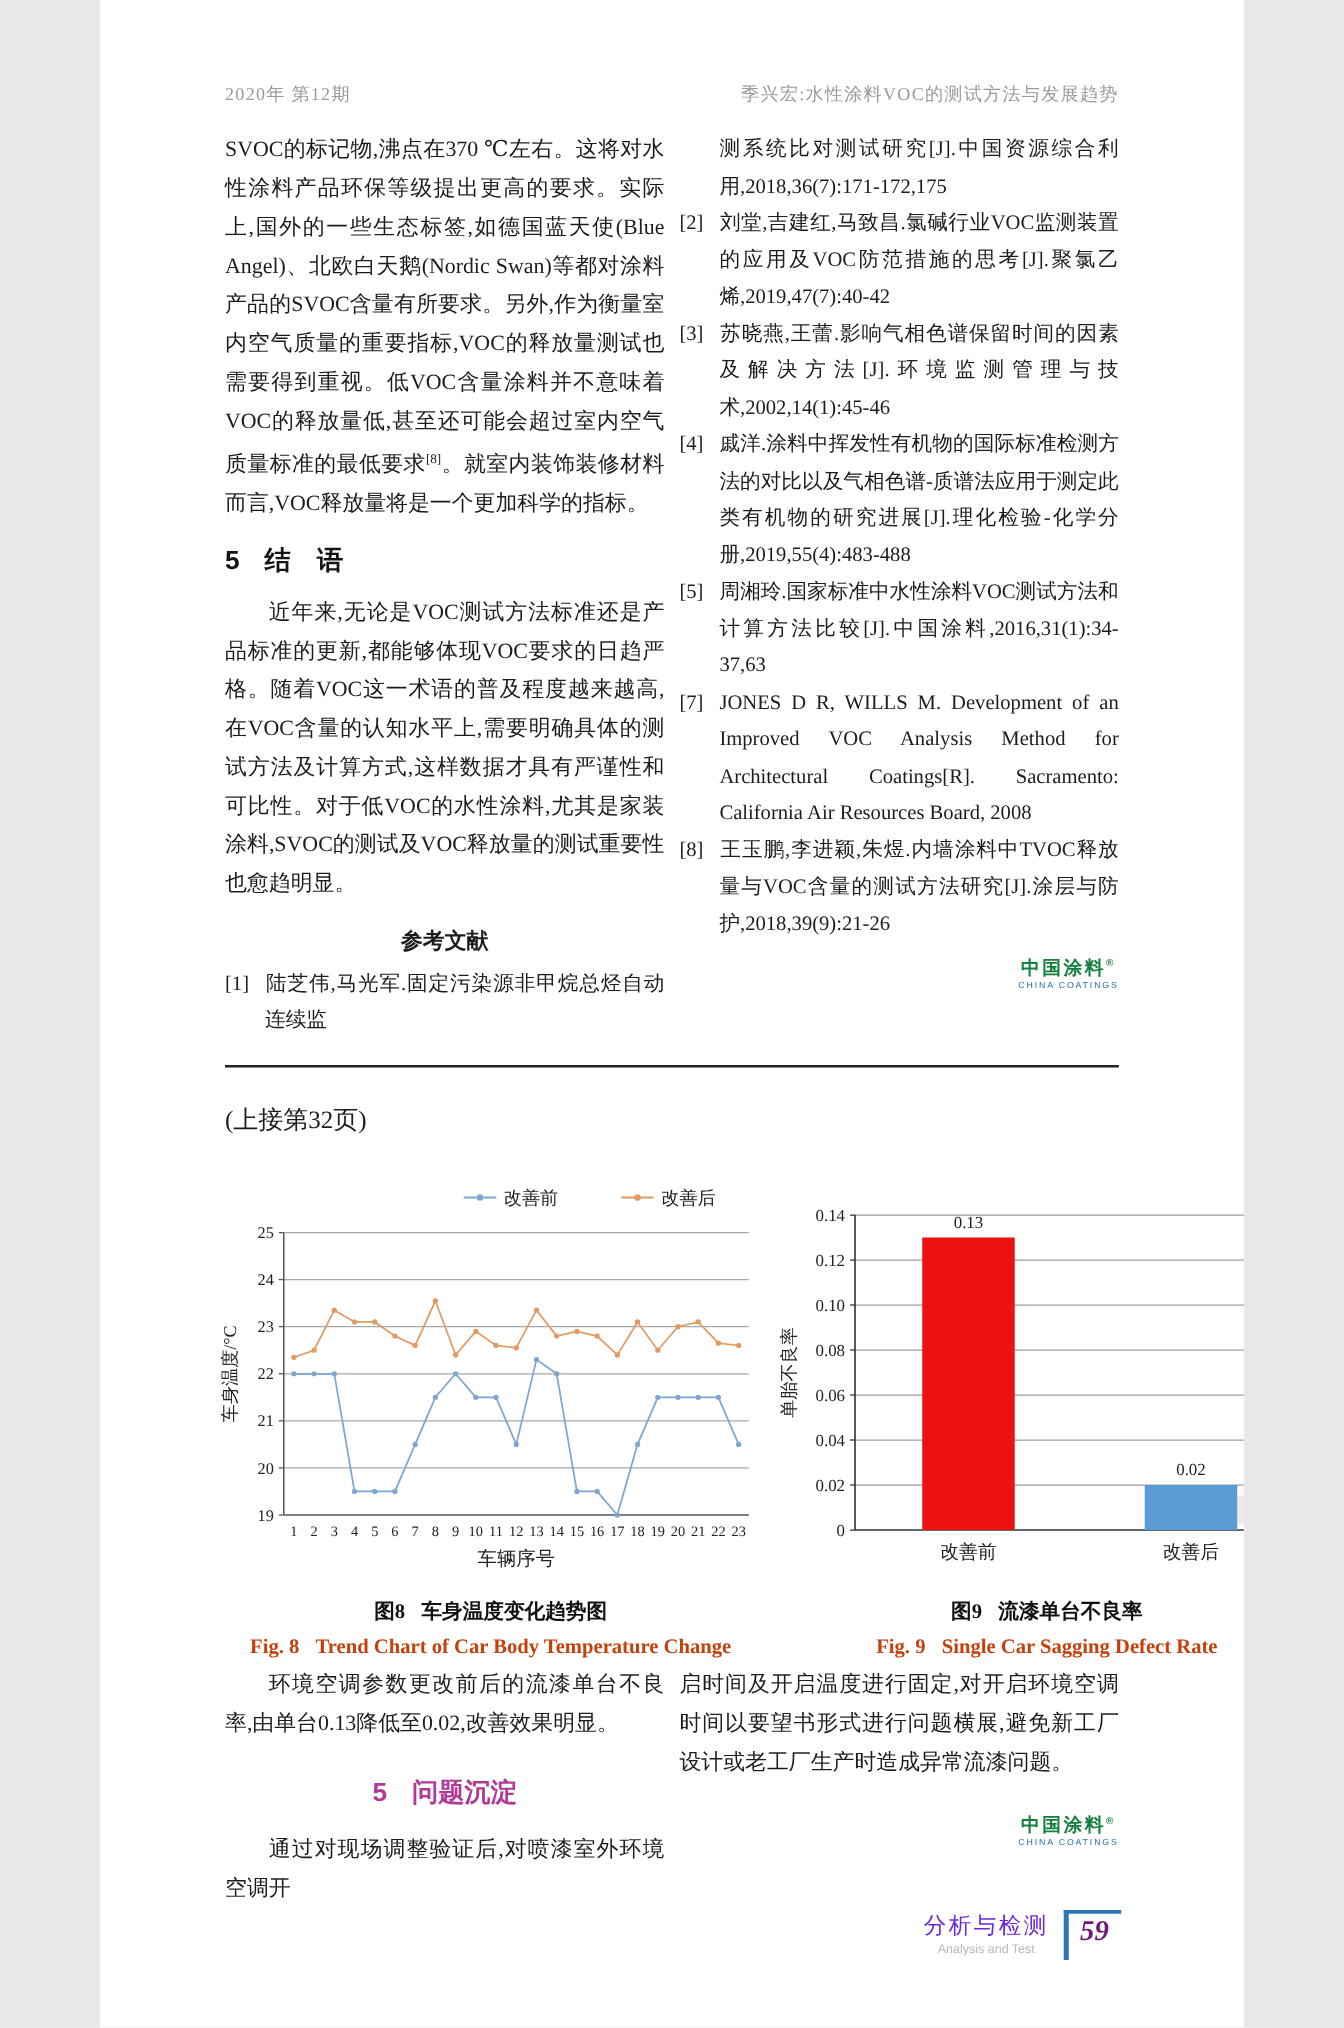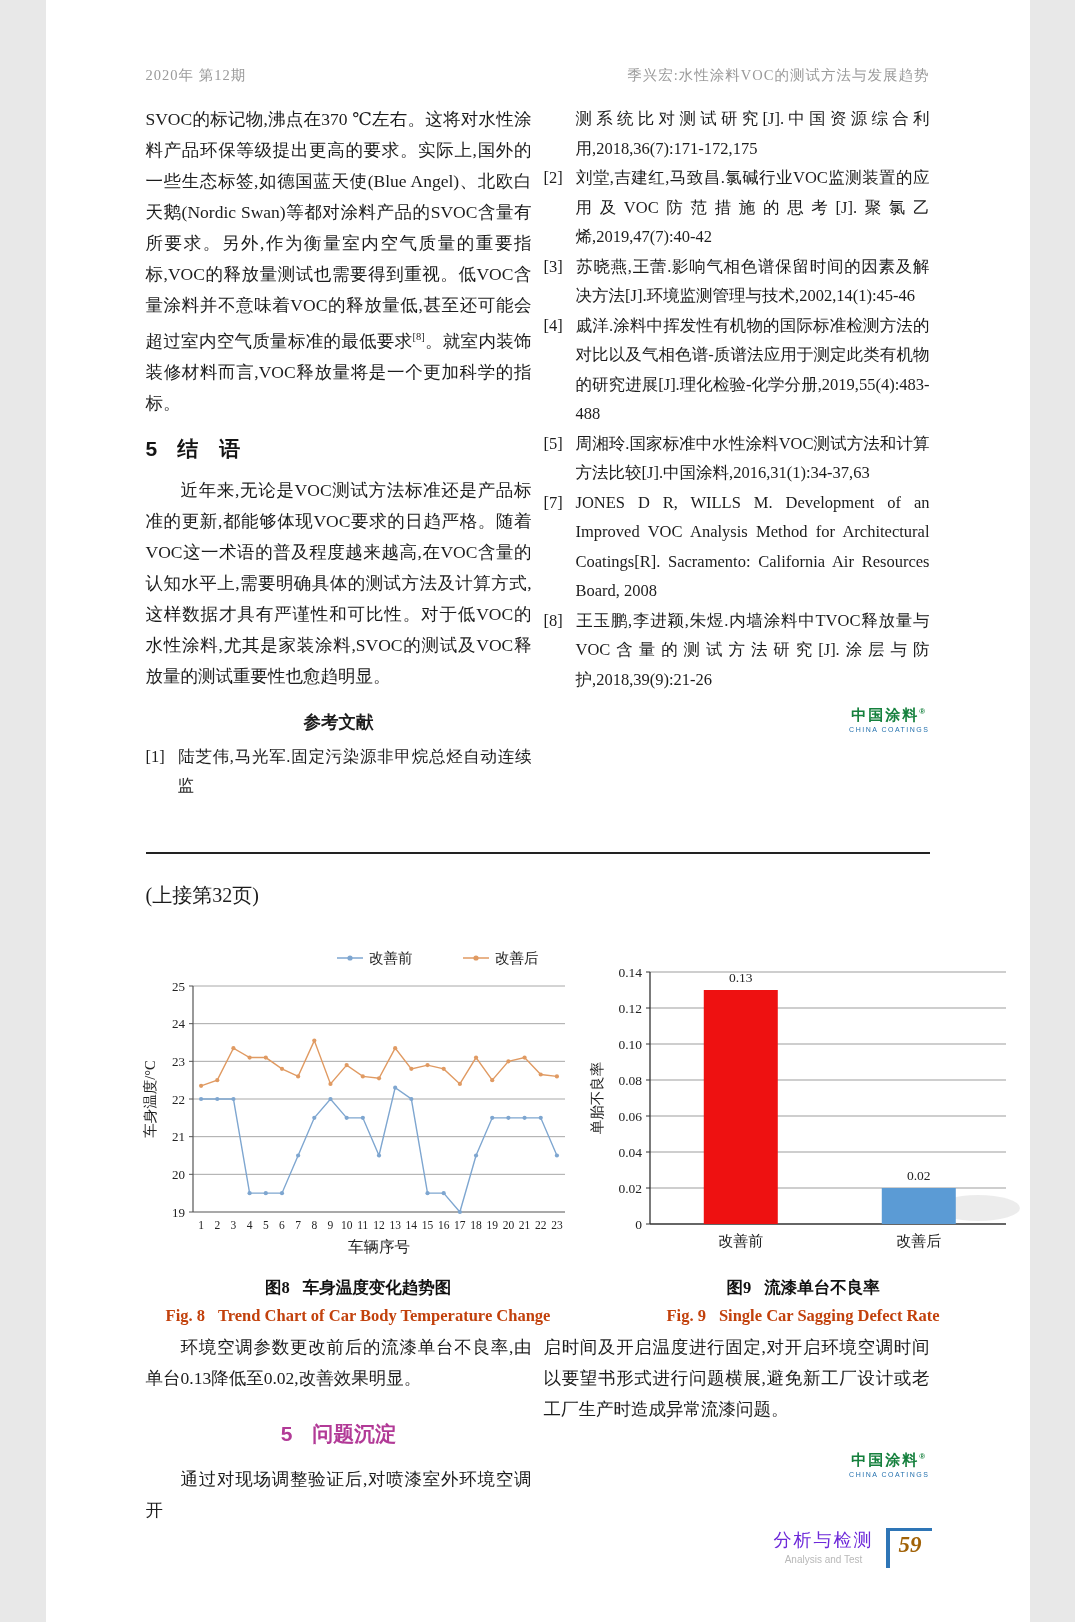--- a/index.html
+++ b/index.html
@@ -1,17 +1,17 @@
 <!DOCTYPE html>
 <html><head>
 <meta charset="utf-8">
 <style>
   html,body { margin:0; padding:0; background:#e8e8e8; }
   .page {
-    position:relative; width:984px; height:1622px; margin:0 auto;
+    position:relative; width:915px; height:1622px; margin:0 auto;
     background:#ffffff; overflow:hidden;
     font-family:"Liberation Serif","DejaVu Serif",serif; color:#1c1c1c;
   }
   
   .header {
     position:absolute; top:66px; left:100px; right:100px;
     display:flex; justify-content:space-between;
     font-size:14.5px; color:#9a9a9a; letter-spacing:1px;
   }
   
@@ -54,21 +54,21 @@
   .bottom-columns { top:1332px; }
   .bottom-columns .section-heading { margin:26px 0 16px 0; }
   .bottom-logo { margin-top:26px; }
   
   .footer { position:absolute; top:1528px; right:98px; display:flex; gap:12px; align-items:flex-start; }
   .footer-zh { font-size:18px; color:#6d28d9; letter-spacing:2px; }
   .footer-en { font-size:10px; color:#b8b8b8; text-align:center; margin-top:2px;
                font-family:"Liberation Sans","DejaVu Sans",sans-serif; }
   .page-badge { border-top:3px solid #2E75B6; border-left:4px solid #2E75B6;
                 padding:1px 10px 10px 9px; margin-top:0px; }
-  .page-num { font-style:italic; font-weight:bold; font-size:23px; color:#a16207; }
+  .page-num { font-style:italic; font-weight:bold; font-size:23px; color:#701a75; }
 </style>
 </head>
 <body>
 
 <div class="page">
 
   <div class="header">
     <span>2020年 第12期</span>
     <span>季兴宏:水性涂料VOC的测试方法与发展趋势</span>
   </div>

